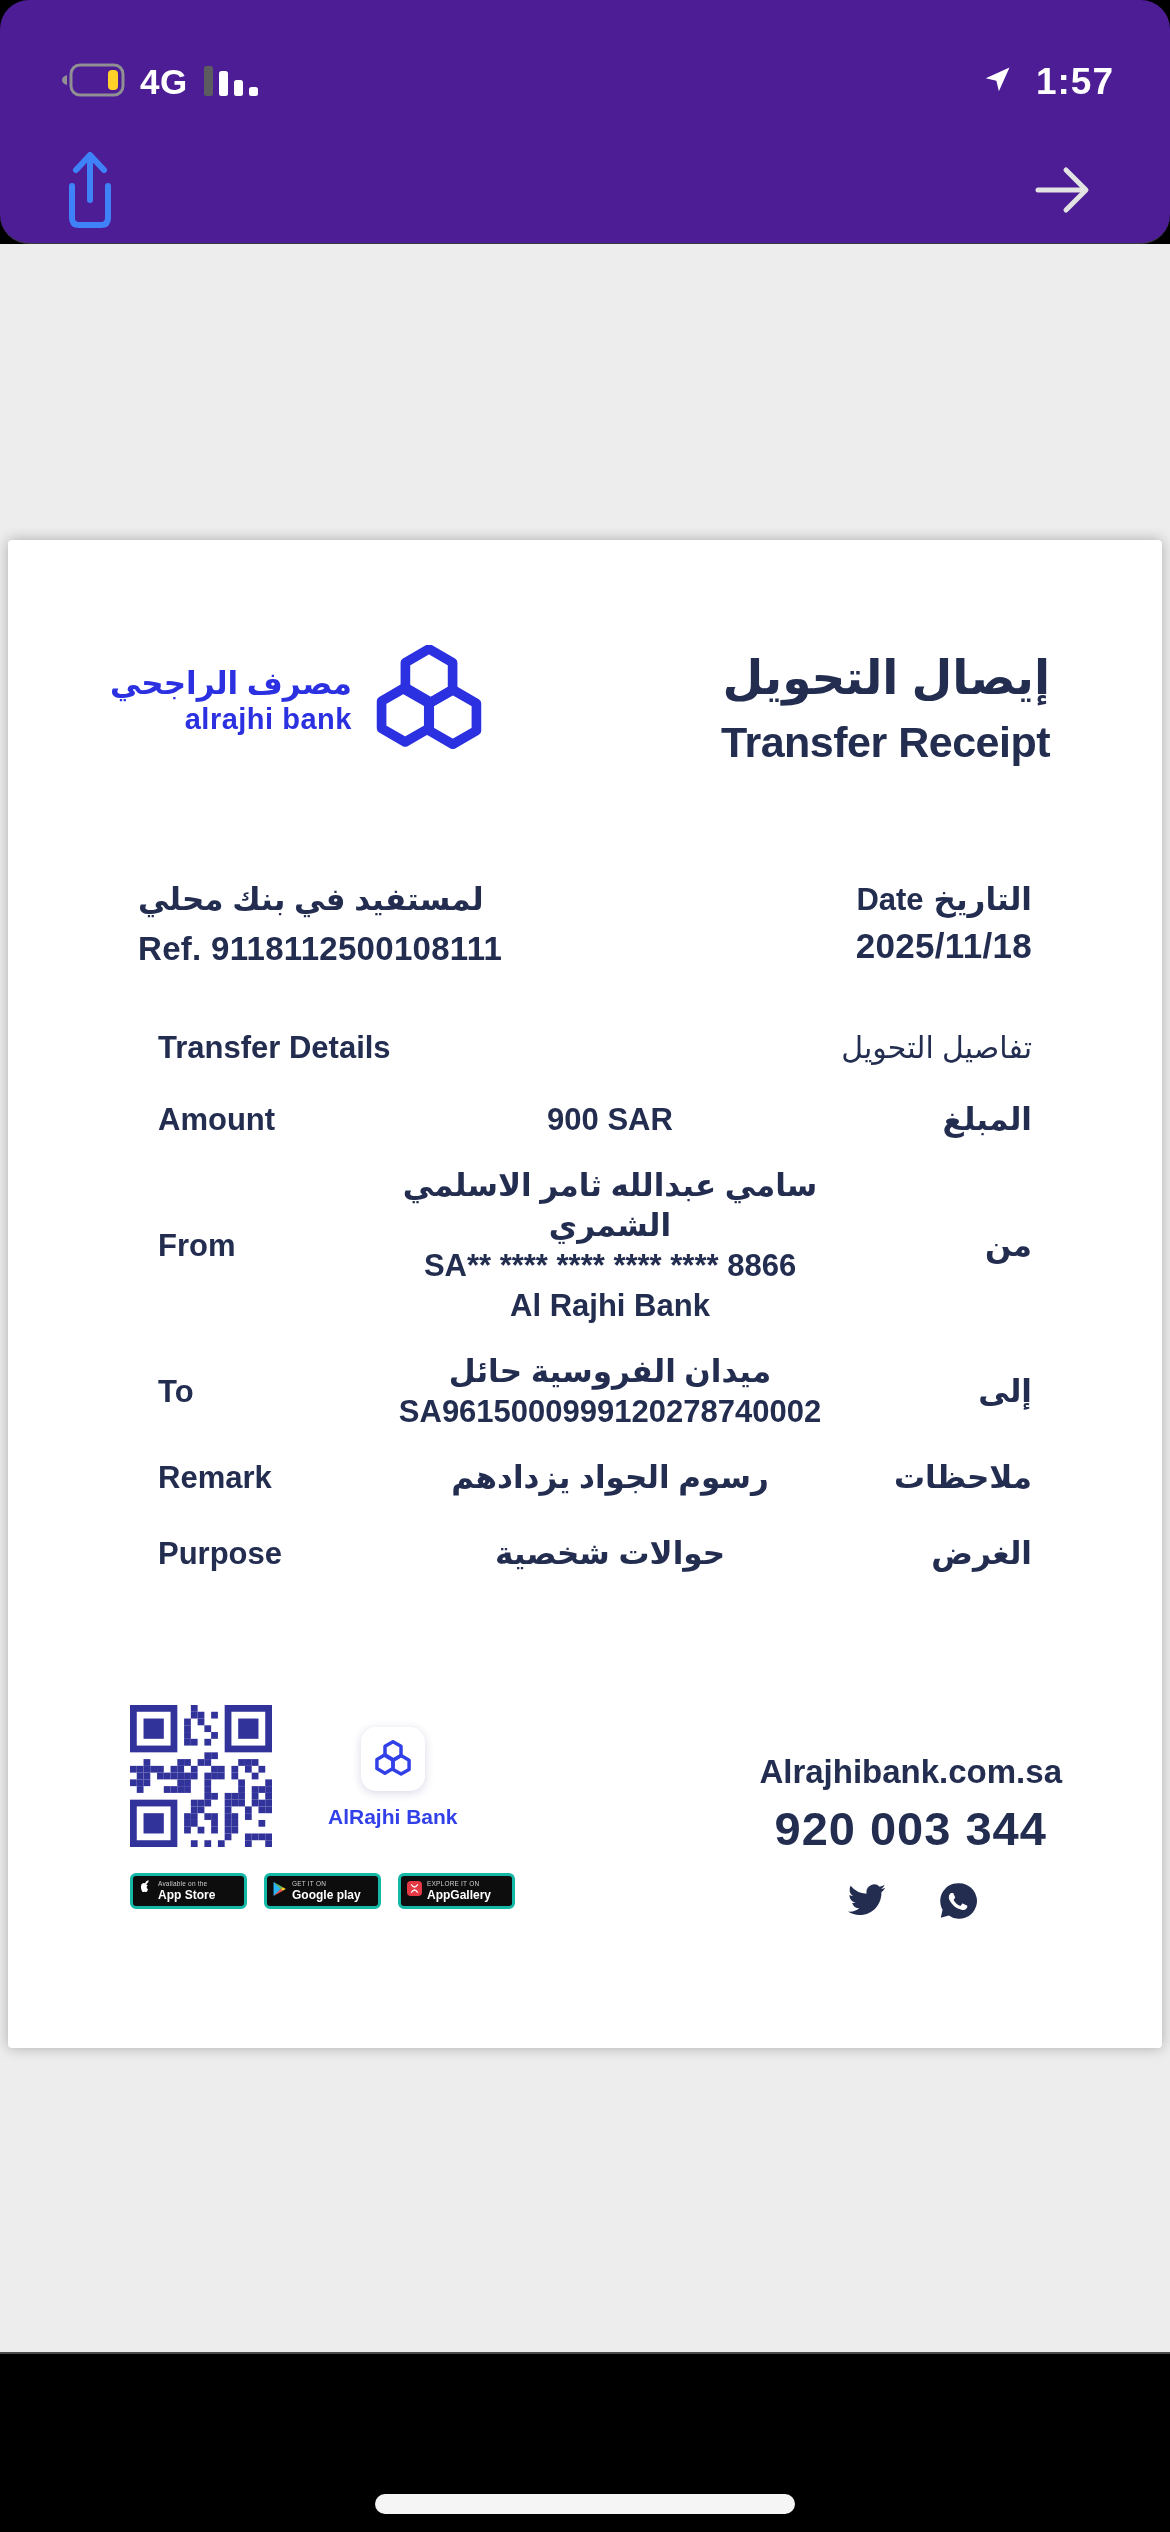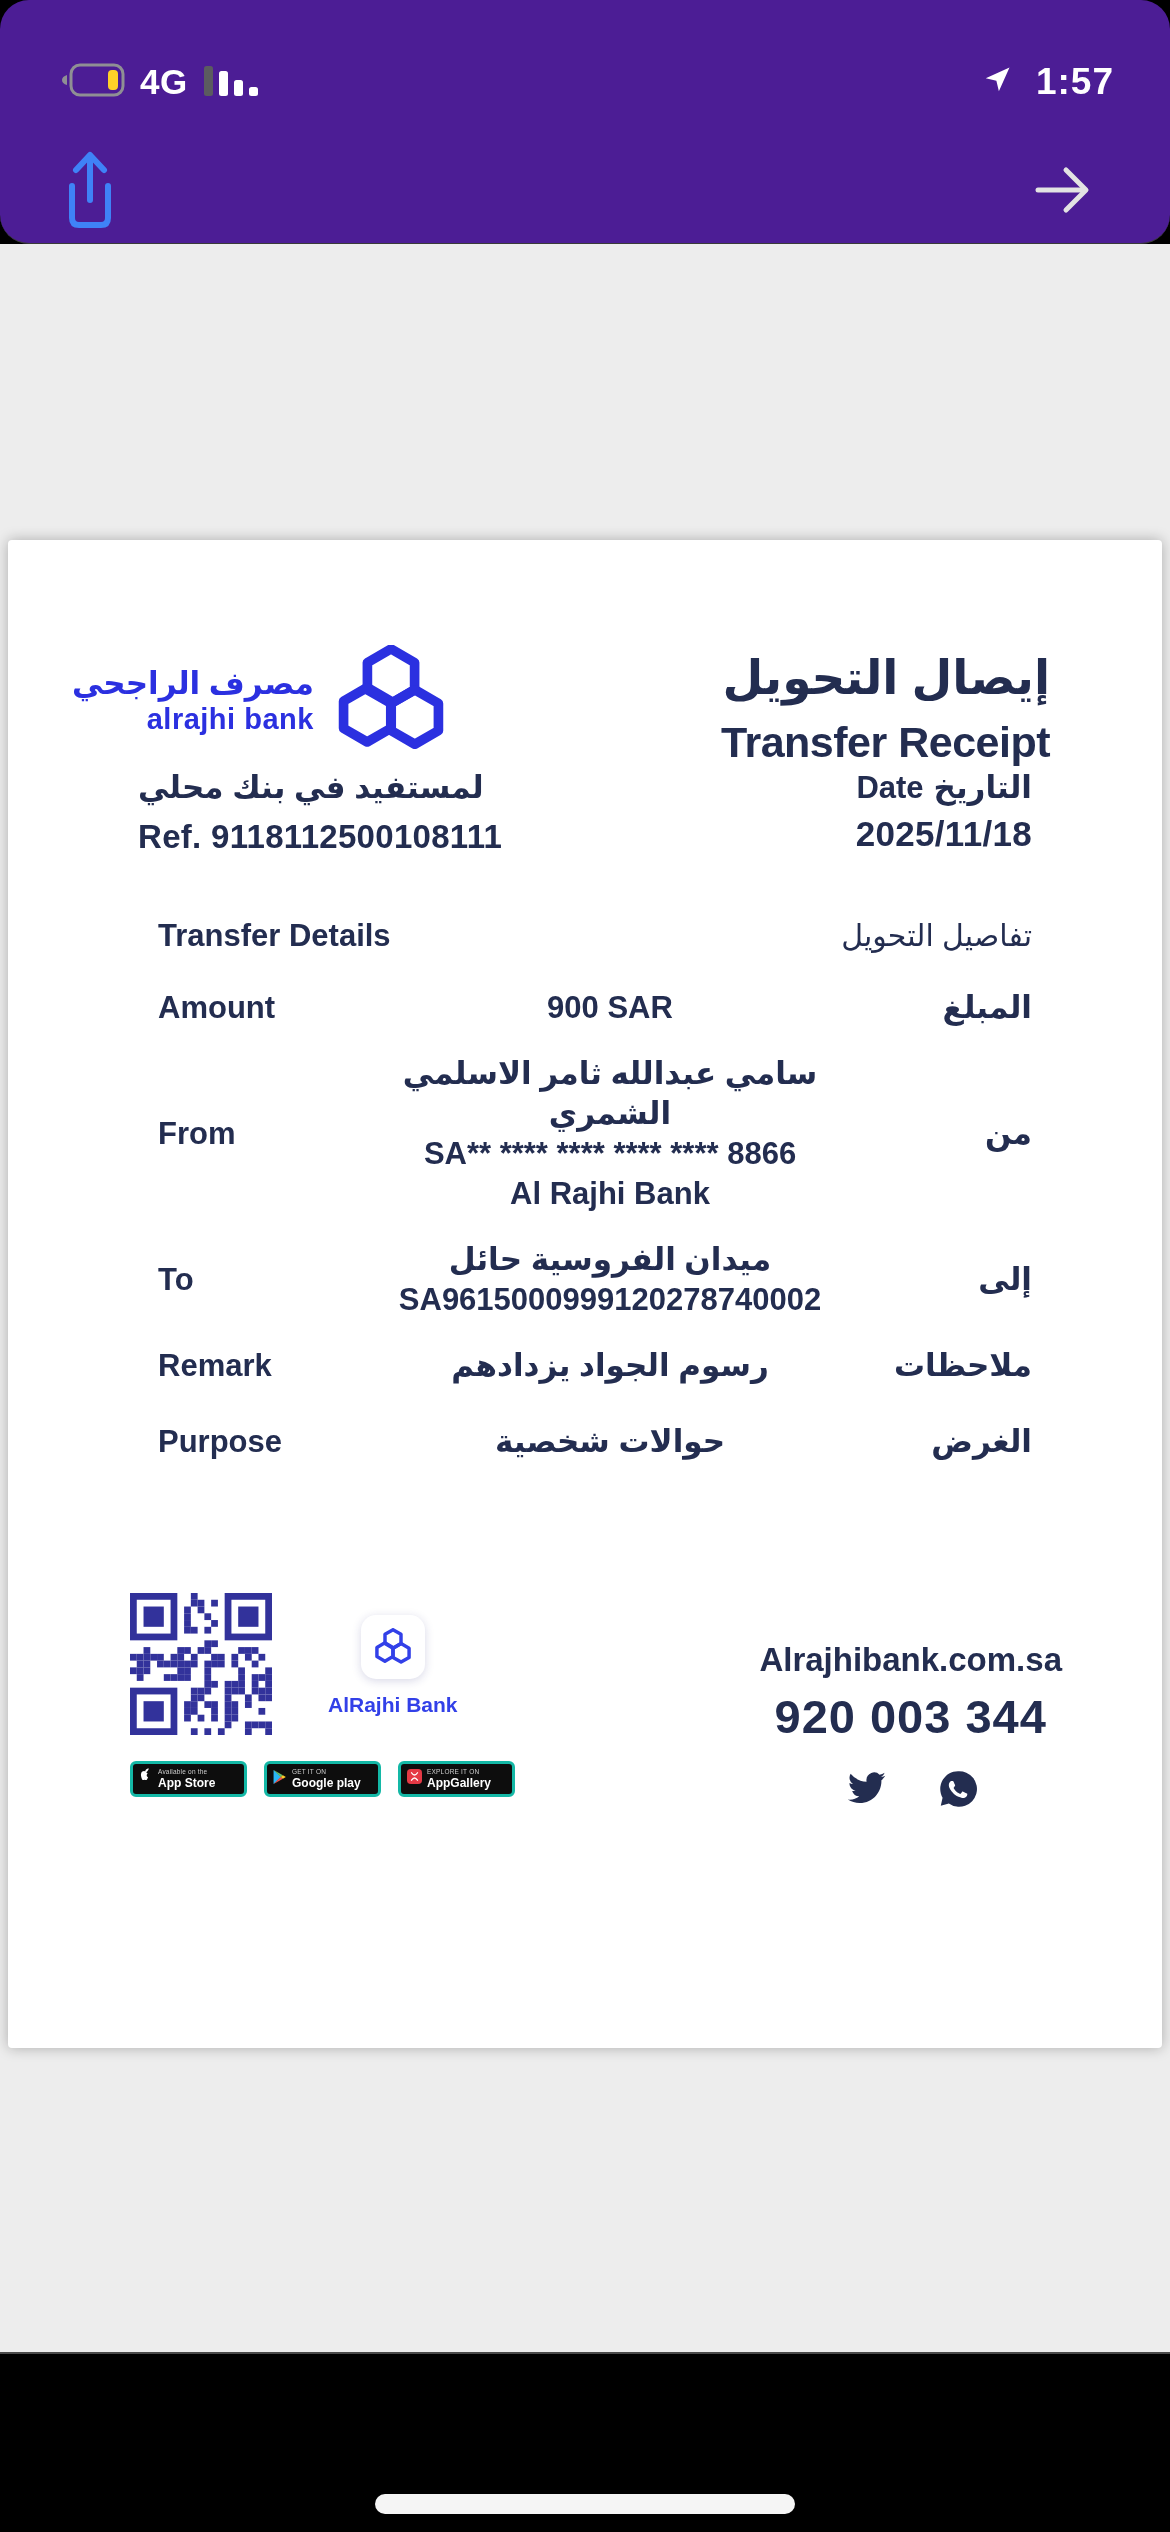--- a/index.html
+++ b/index.html
@@ -18,29 +18,29 @@
   .toolbar-row{position:absolute;left:0;top:146px;width:1170px;height:96px;}
   .share-btn{position:absolute;left:58px;top:2px;width:64px;height:88px;cursor:pointer;}
   .fwd-btn{position:absolute;right:74px;top:14px;width:64px;height:60px;cursor:pointer;}
   
   .page-bg{position:absolute;left:0;top:244px;width:1170px;height:2108px;background:#ededed;}
   
   .card{
     position:absolute;left:8px;top:296px;width:1154px;height:1508px;background:#fff;
     border-radius:4px;box-shadow:0 0 14px rgba(0,0,0,.28);color:#232d50;
   }
-  .card-header{display:flex;justify-content:space-between;align-items:flex-start;margin:0;padding:105px 112px 0 64px;}
+  .card-header{display:flex;justify-content:space-between;align-items:flex-start;margin:0;padding:105px 112px 0 102px;}
   .brand{display:flex;align-items:center;gap:18px;}
   .brand-text{display:flex;flex-direction:column;align-items:flex-end;text-align:right;}
   .brand-ar{color:#2b30e0;font-size:31px;font-weight:700;line-height:1.1;}
   .brand-en{color:#2b30e0;font-size:29px;font-weight:700;letter-spacing:.5px;line-height:1.25;}
   .titles{display:flex;flex-direction:column;align-items:flex-end;text-align:right;margin-top:6px;}
   .title-ar{font-size:47px;font-weight:700;line-height:1.15;}
   .title-en{font-size:43px;font-weight:800;letter-spacing:-.5px;line-height:1.2;margin-top:12px;}
-  .meta-row{display:flex;justify-content:space-between;align-items:flex-start;padding:0 130px 0 130px;gap:16px;}
+  .meta-row{display:flex;justify-content:space-between;align-items:flex-start;margin-top:112px;padding:0 130px 0 130px;gap:16px;}
   .meta-left{display:flex;flex-direction:column;align-items:flex-start;text-align:left;}
   .meta-note{font-size:31px;font-weight:700;line-height:1.2;}
   .meta-ref{font-size:33px;font-weight:700;margin-top:12px;letter-spacing:.3px;}
   .meta-right{display:flex;flex-direction:column;align-items:flex-end;text-align:right;}
   .date-label{font-size:31px;font-weight:700;direction:rtl;}
   .date-label .en{margin-right:10px;}
   .date-value{font-size:35px;font-weight:700;margin-top:8px;letter-spacing:.3px;}
   .section-row{display:flex;justify-content:space-between;align-items:center;margin-top:62px;padding:0 130px 0 150px;}
   .section-en{font-size:31px;font-weight:600;}
   .section-ar{font-size:30px;font-weight:500;direction:rtl;}

